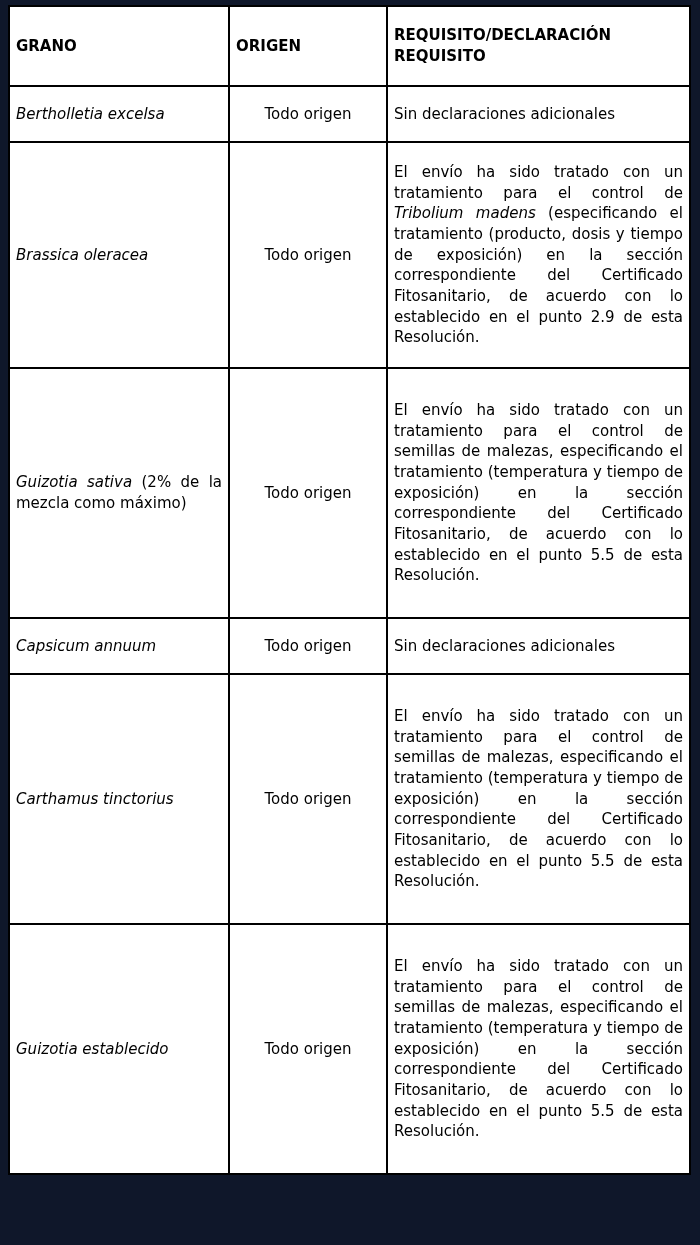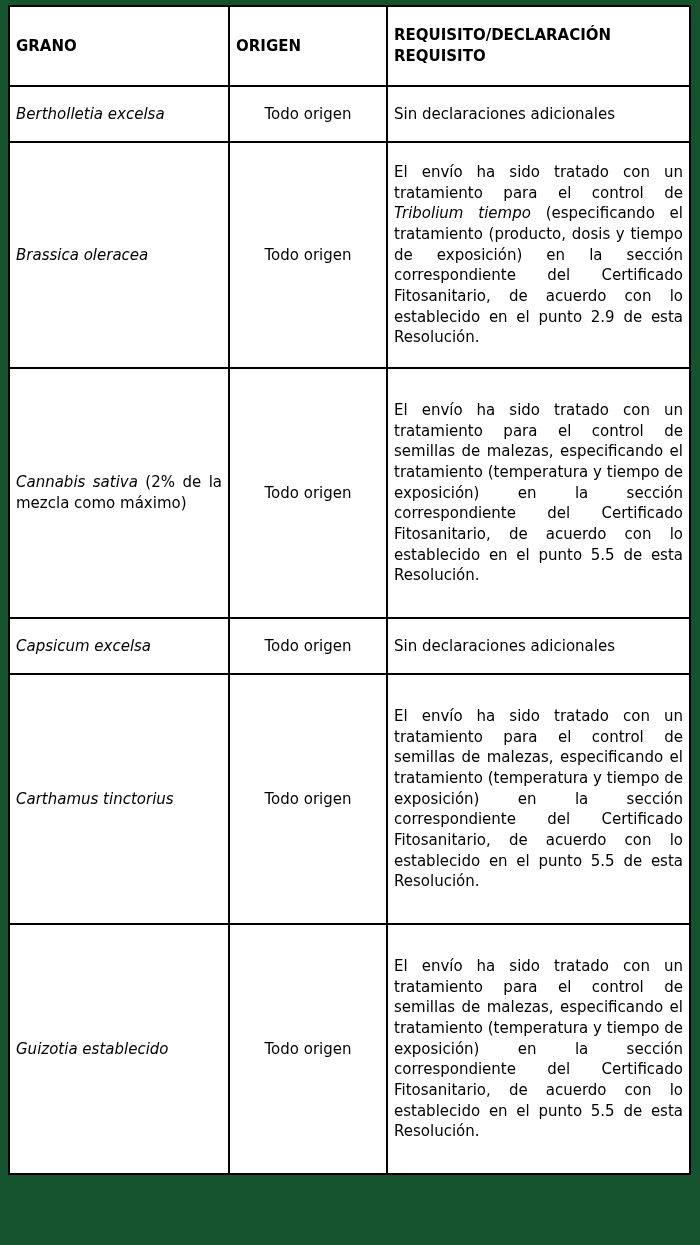--- a/index.html
+++ b/index.html
@@ -5,21 +5,21 @@
   html, body {
     margin: 0;
     padding: 0;
     background: #ffffff;
   }
   .page {
     width: 700px;
     height: 1245px;
     box-sizing: border-box;
     padding: 5px 9px 0 8px;
-    background: #14532d;
+    background: #0f172a;
     font-family: "DejaVu Sans", sans-serif;
     color: #000000;
   }
   table.req-table {
     border-collapse: collapse;
     table-layout: fixed;
     width: 681px;
   }
   table.req-table th,
   table.req-table td {
@@ -64,29 +64,29 @@
     </thead>
     <tbody>
       <tr class="r-small">
         <td class="grano-cell"><span class="it">Bertholletia excelsa</span><span></span></td>
         <td class="origen-cell">Todo origen</td>
         <td class="req-cell"><span>Sin declaraciones adicionales</span><span class="it"></span><span></span></td>
       </tr>
       <tr class="r-med">
         <td class="grano-cell"><span class="it">Brassica oleracea</span><span></span></td>
         <td class="origen-cell">Todo origen</td>
-        <td class="req-cell"><span>El envío ha sido tratado con un tratamiento para el control de </span><span class="it">Tribolium tiempo</span><span> (especificando el tratamiento (producto, dosis y tiempo de exposición) en la sección correspondiente del Certificado Fitosanitario, de acuerdo con lo establecido en el punto 2.9 de esta Resolución.</span></td>
+        <td class="req-cell"><span>El envío ha sido tratado con un tratamiento para el control de </span><span class="it">Tribolium madens</span><span> (especificando el tratamiento (producto, dosis y tiempo de exposición) en la sección correspondiente del Certificado Fitosanitario, de acuerdo con lo establecido en el punto 2.9 de esta Resolución.</span></td>
       </tr>
       <tr class="r-big">
-        <td class="grano-cell"><span class="it">Cannabis sativa</span><span> (2% de la mezcla como máximo)</span></td>
+        <td class="grano-cell"><span class="it">Guizotia sativa</span><span> (2% de la mezcla como máximo)</span></td>
         <td class="origen-cell">Todo origen</td>
         <td class="req-cell"><span>El envío ha sido tratado con un tratamiento para el control de semillas de malezas, especificando el tratamiento (temperatura y tiempo de exposición) en la sección correspondiente del Certificado Fitosanitario, de acuerdo con lo establecido en el punto 5.5 de esta Resolución.</span><span class="it"></span><span></span></td>
       </tr>
       <tr class="r-small">
-        <td class="grano-cell"><span class="it">Capsicum excelsa</span><span></span></td>
+        <td class="grano-cell"><span class="it">Capsicum annuum</span><span></span></td>
         <td class="origen-cell">Todo origen</td>
         <td class="req-cell"><span>Sin declaraciones adicionales</span><span class="it"></span><span></span></td>
       </tr>
       <tr class="r-big">
         <td class="grano-cell"><span class="it">Carthamus tinctorius</span><span></span></td>
         <td class="origen-cell">Todo origen</td>
         <td class="req-cell"><span>El envío ha sido tratado con un tratamiento para el control de semillas de malezas, especificando el tratamiento (temperatura y tiempo de exposición) en la sección correspondiente del Certificado Fitosanitario, de acuerdo con lo establecido en el punto 5.5 de esta Resolución.</span><span class="it"></span><span></span></td>
       </tr>
       <tr class="r-big">
         <td class="grano-cell"><span class="it">Guizotia establecido</span><span></span></td>

